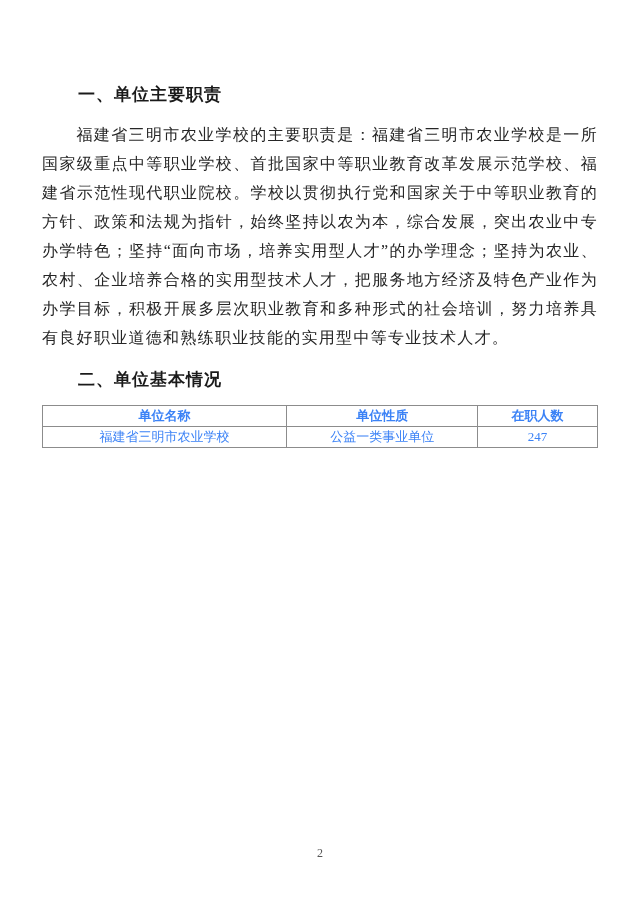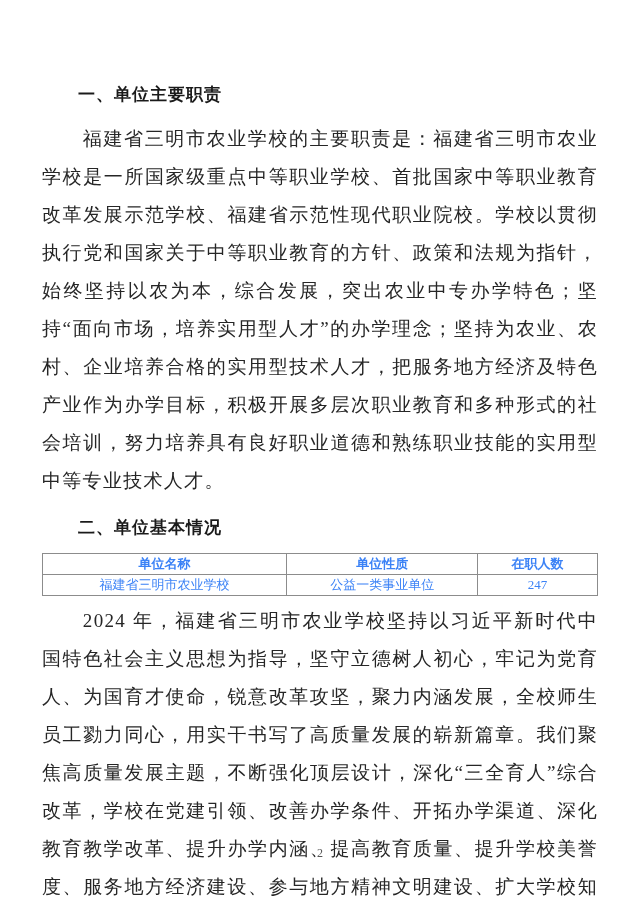--- a/index.html
+++ b/index.html
@@ -20,22 +20,22 @@
     font-family: "Liberation Sans", "DejaVu Sans", sans-serif;
     font-weight: bold;
     font-size: 17px;
     line-height: 22px;
     color: #1a1a1a;
     letter-spacing: 1px;
     margin: 0 0 14px 36px;
   }
   .heading.spaced { margin-top: 17px; }
   .para {
-    font-size: 19px;
-    line-height: 38px;
+    font-size: 16px;
+    line-height: 29px;
     letter-spacing: 1.3px;
     text-align: justify;
     text-indent: 2.15em;
     margin: 0 0 8px 0;
   }
   table.units {
     width: 100%;
     border-collapse: collapse;
     table-layout: fixed;
     margin: 5px 0 6px 0;
@@ -95,20 +95,19 @@
         <tr>
           <td>福建省三明市农业学校</td>
           <td>公益一类事业单位</td>
           <td>247</td>
         </tr>
       </tbody>
     </table>
   </section>
 
   <section>
-    <p class="para">2024 年，福建省三明市农业学校坚持以习近平新时代中国特色社会主义思想为指导，坚守立德树人初心，牢记为党育人、为国育才使命，锐意改革攻坚，聚力内涵发展，全校师生员工勠力同心，用实干书写了高质量发展的崭新篇章。我们聚焦高质量发展主题，不断强化顶层设计，深化“三全育人”综合改革，学校在党建引领、改善办学条件、开拓办学渠道、深化教育教学改革、提升办学内涵、提高教育质量、提升学校美誉度、服务地方经济建设、参与地方精神文明建设、扩大学校知名度、服务“三农”和产业发展、助力乡村振兴等方面都取得了丰硕的成果。</p>
   </section>
 
   <div class="page-footer">
     <span>2</span>
   </div>
 
 </div>
 
 </body></html>

